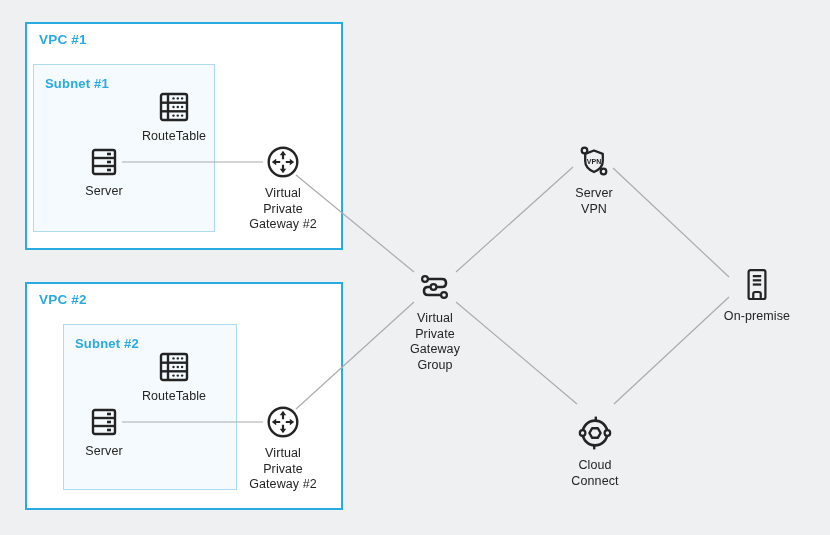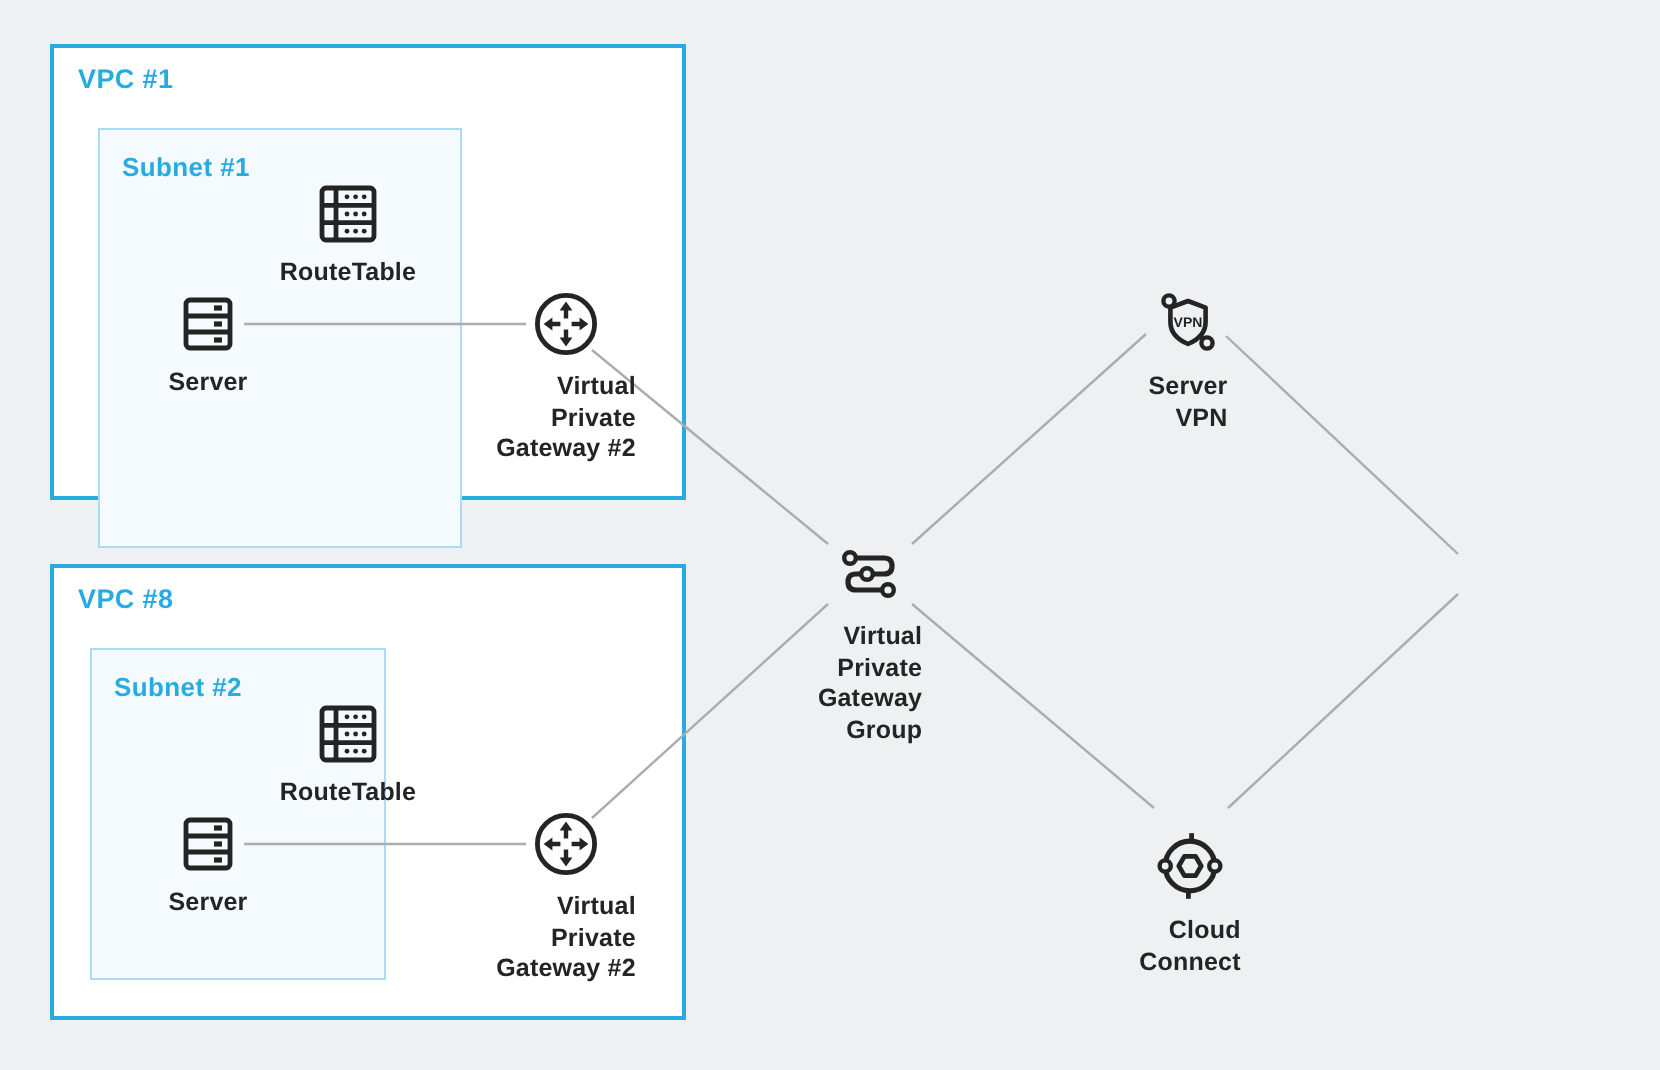--- a/index.html
+++ b/index.html
@@ -50,47 +50,47 @@
   svg.wires line{stroke:var(--connector);stroke-width:1.2}
 
   
   .node{
     position:absolute;z-index:2;
     display:flex;flex-direction:column;align-items:center;
     width:100px;
   }
   .node .label{
     margin-top:6px;
-    font-size:12.5px;line-height:1.24;font-weight:700;
+    font-size:12.5px;line-height:1.24;font-weight:400;
     color:var(--label-ink);
-    text-align:right;white-space:pre-line;letter-spacing:.1px;
+    text-align:center;white-space:pre-line;letter-spacing:.1px;
   }
   .icon{color:var(--icon-ink);display:block}
   .icon .s{stroke:currentColor;fill:none;stroke-width:2.4;stroke-linejoin:round}
   .icon .s-thick{stroke:currentColor;fill:none;stroke-width:2.6;stroke-linejoin:round}
   .icon .f{fill:currentColor;stroke:none}
   .icon .knock{fill:var(--page-bg);stroke:currentColor;stroke-width:2.2}
   .icon .shield{fill:var(--page-bg);stroke:currentColor;stroke-width:2.3;stroke-linejoin:round}
   .icon text{fill:currentColor;font-family:"Liberation Sans",sans-serif;font-weight:700}
 </style>
 </head>
 <body>
 
 <div class="stage">
 
   <div class="vpc-box" style="left:25px;top:22px;width:318px;height:228px">
     <div class="vpc-label">VPC #1</div>
-    <div class="subnet-box" style="left:22px;top:40px;width:182px;height:210px">
+    <div class="subnet-box" style="left:6px;top:40px;width:182px;height:168px">
       <div class="subnet-label">Subnet #1</div>
     </div>
   </div>
 
   <div class="vpc-box" style="left:25px;top:282px;width:318px;height:228px">
-    <div class="vpc-label">VPC #8</div>
-    <div class="subnet-box" style="left:18px;top:40px;width:148px;height:166px">
+    <div class="vpc-label">VPC #2</div>
+    <div class="subnet-box" style="left:36px;top:40px;width:174px;height:166px">
       <div class="subnet-label">Subnet #2</div>
     </div>
   </div>
 
   <svg class="wires" width="830" height="535" viewBox="0 0 830 535">
     <line x1="122" y1="162" x2="263" y2="162"></line>
     <line x1="122" y1="422" x2="263" y2="422"></line>
     <line x1="296" y1="175" x2="414" y2="272"></line>
     <line x1="296" y1="409" x2="414" y2="302"></line>
     <line x1="456" y1="272" x2="573" y2="167"></line>
@@ -219,14 +219,24 @@
       <line class="s" x1="19.8" y1="2.6" x2="19.8" y2="7"></line>
       <line class="s" x1="18.2" y1="31" x2="18.2" y2="35.4"></line>
       <path class="s" d="M13.4 19 L16.2 14.2 H21.8 L24.6 19 L21.8 23.8 H16.2 Z"></path>
       <circle class="knock" cx="6.6" cy="19" r="2.8"></circle>
       <circle class="knock" cx="31.4" cy="19" r="2.8"></circle>
     </svg>
     <div class="label">Cloud
 Connect</div>
   </div>
 
+  <div class="node" style="left:707px;top:267px">
+    <svg class="icon" width="28" height="36" viewBox="0 0 30 38">
+      <rect class="s" x="6" y="3" width="18" height="31" rx="2"></rect>
+      <line class="s" x1="10.5" y1="9.5" x2="19.5" y2="9.5"></line>
+      <line class="s" x1="10.5" y1="14" x2="19.5" y2="14"></line>
+      <line class="s" x1="10.5" y1="18.5" x2="19.5" y2="18.5"></line>
+      <path class="s" d="M11 34 V28.5 Q11 26.5 13 26.5 H17 Q19 26.5 19 28.5 V34"></path>
+    </svg>
+    <div class="label">On-premise</div>
+  </div>
 
 </div>
 
 </body></html>

